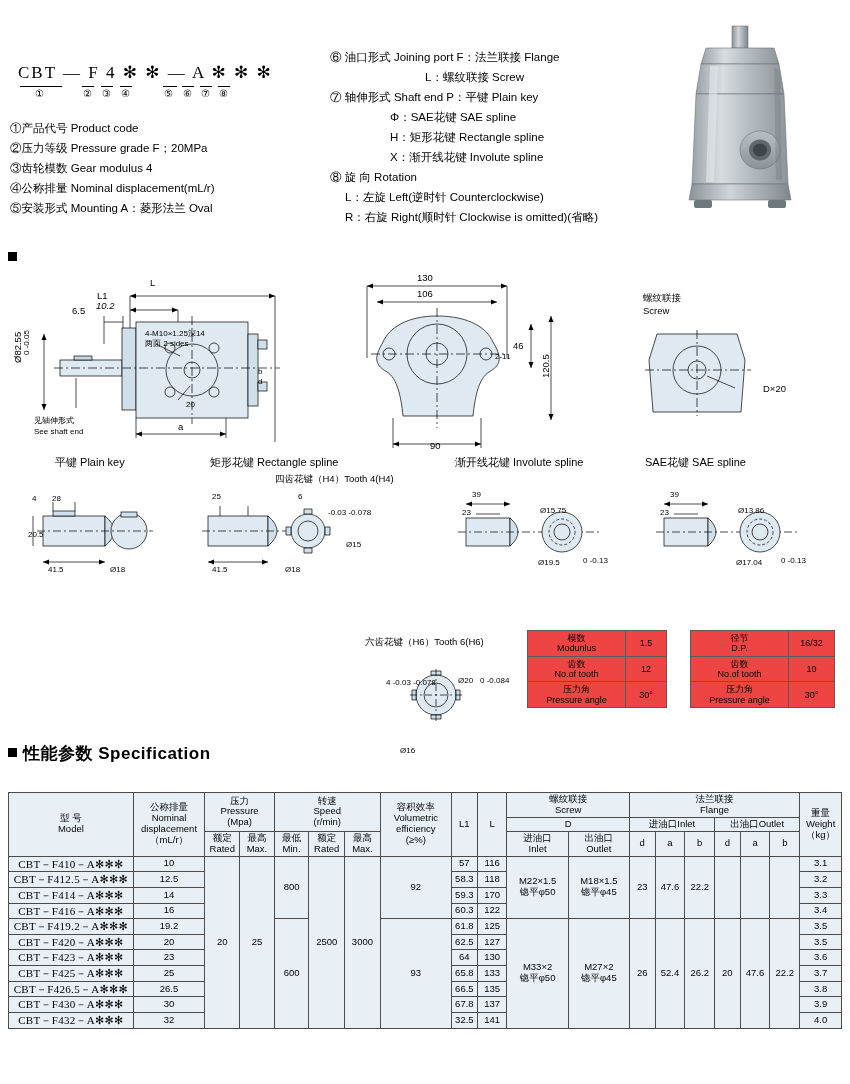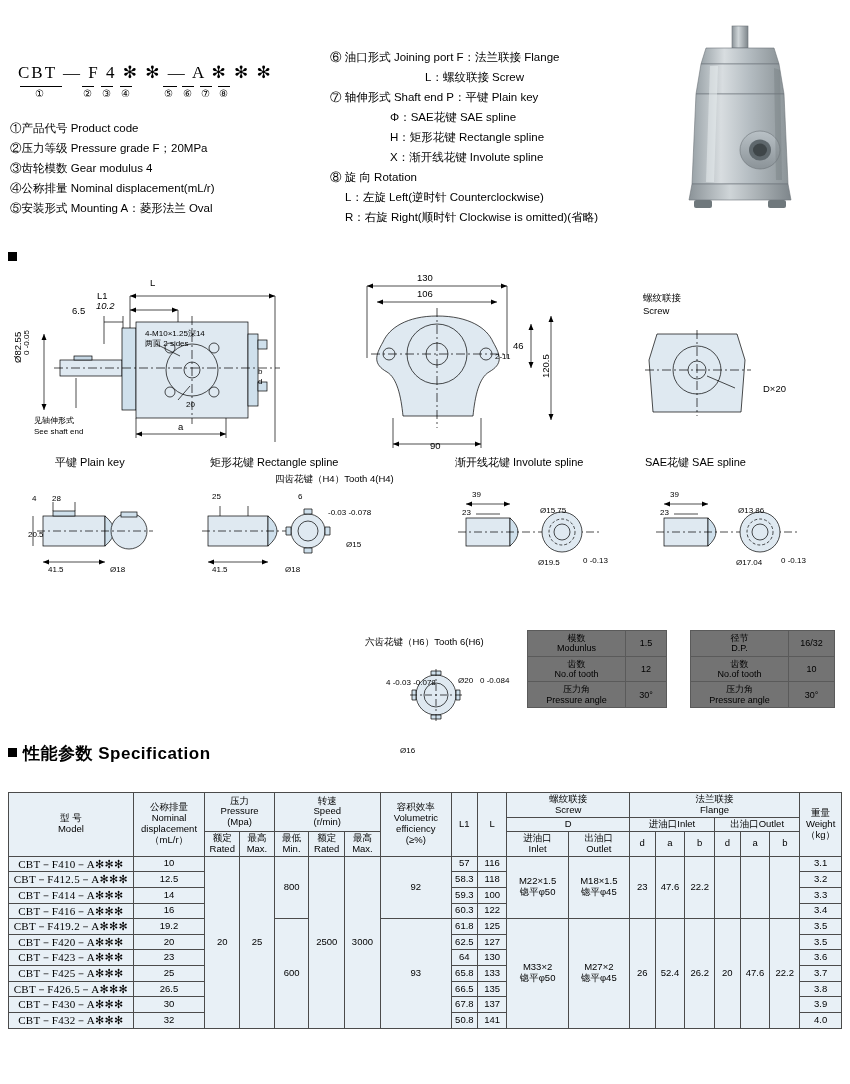--- a/index.html
+++ b/index.html
@@ -43,21 +43,21 @@
   
   .ln { position:absolute; font-size:11.5px; white-space:nowrap; }
 
   svg { position:absolute; overflow:visible; }
 
   
   table.mini {
     position:absolute;
     border-collapse:collapse;
     font-size:9px;
-    background:#737373;
+    background:#ef4444;
   }
   table.mini td {
     border:1px solid #5a5a5a;
     text-align:center;
     padding:2px 4px;
     line-height:1.15;
   }
 
   
   table.spec {
@@ -613,21 +613,21 @@
       <td>12.5</td>
       <td>58.3</td>
       <td>118</td>
       <td>3.2</td>
     </tr>
 
     <tr>
       <td class="model-cell">CBT－F414－A✻✻✻</td>
       <td>14</td>
       <td>59.3</td>
-      <td>100</td>
+      <td>170</td>
       <td>3.3</td>
     </tr>
 
     <tr>
       <td class="model-cell">CBT－F416－A✻✻✻</td>
       <td>16</td>
       <td>60.3</td>
       <td>122</td>
       <td>3.4</td>
     </tr>
@@ -692,20 +692,20 @@
       <td class="model-cell">CBT－F430－A✻✻✻</td>
       <td>30</td>
       <td>67.8</td>
       <td>137</td>
       <td>3.9</td>
     </tr>
 
     <tr>
       <td class="model-cell">CBT－F432－A✻✻✻</td>
       <td>32</td>
-      <td>50.8</td>
+      <td>32.5</td>
       <td>141</td>
       <td>4.0</td>
     </tr>
   </tbody>
     </table>
 
 </div>
 
 </body></html>

